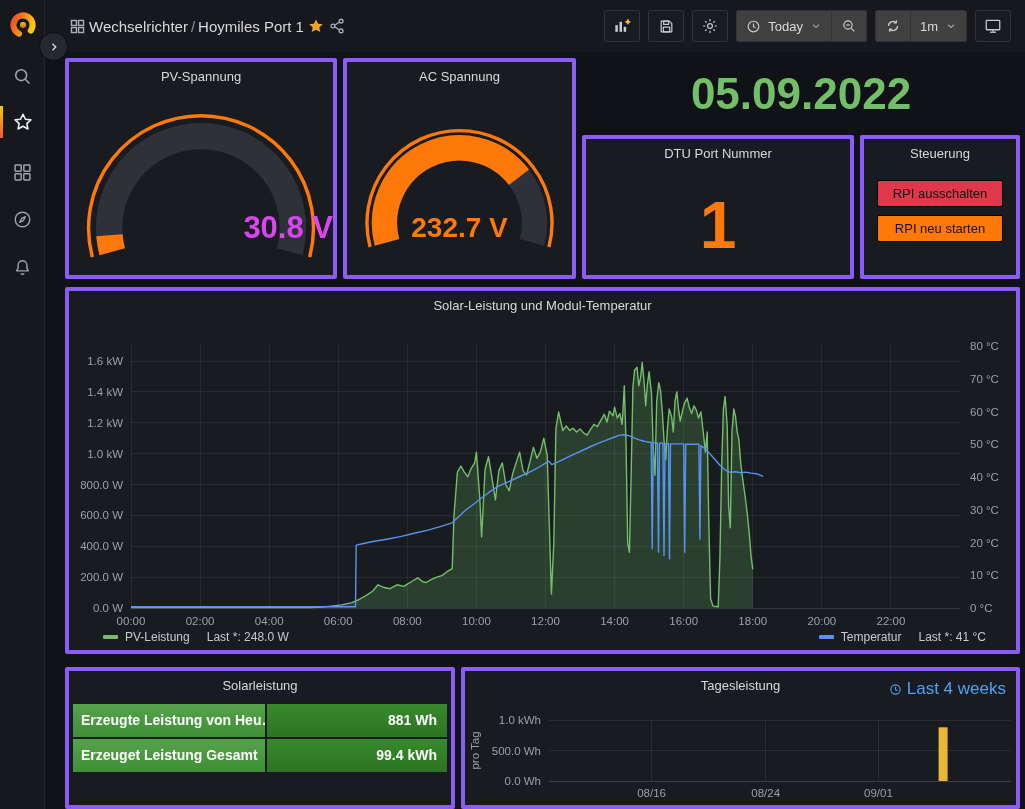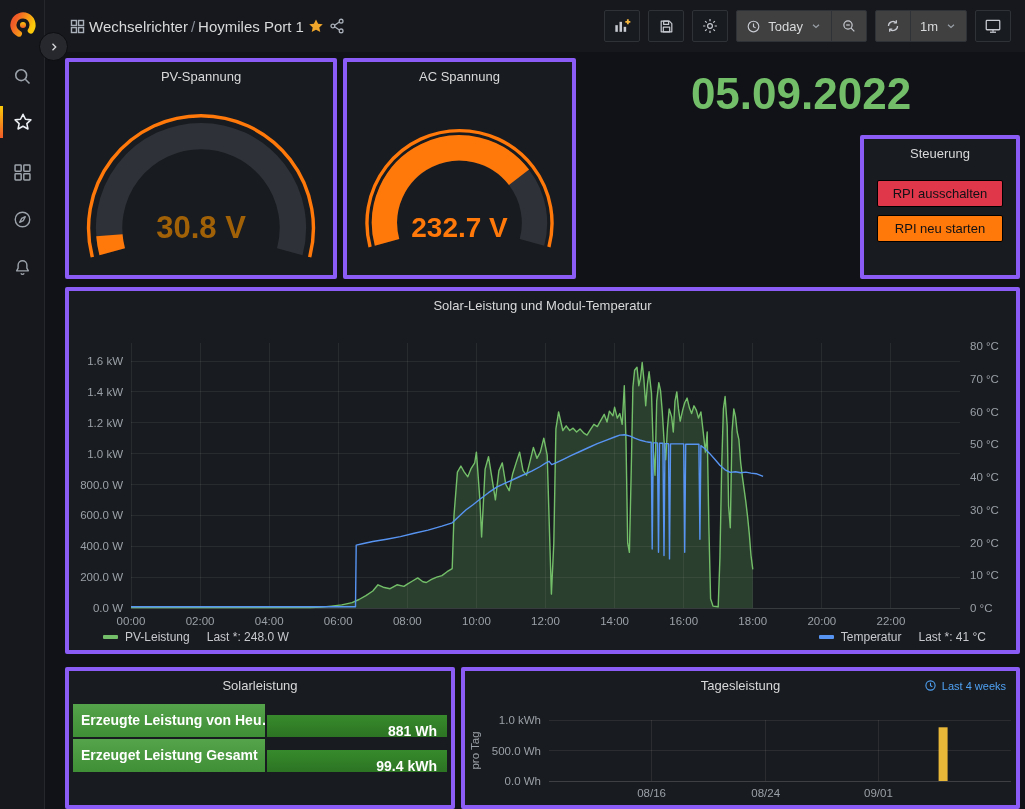--- a/index.html
+++ b/index.html
@@ -69,26 +69,26 @@
   .legend-item{display:flex;align-items:center;gap:7px;cursor:pointer;}
   .dash{width:15px;height:4px;border-radius:1px;}
   .last-lbl{margin-left:10px;}
 
   .panel-solar{left:65px;top:667px;width:390px;height:142px;}
   .trow{position:absolute;left:4px;right:4px;height:33px;display:flex;gap:2px;}
   .trow.r0{top:33px;} .trow.r1{top:68px;}
   .tcell{line-height:33px;font-size:14px;font-weight:700;color:#fff;box-sizing:border-box;
          white-space:nowrap;overflow:hidden;}
   .tcell.lab{flex:0 0 192px;padding:0 8px;background:linear-gradient(180deg,#55a34a,#3f8f36);}
-  .tcell.val{flex:1;padding:0 10px;text-align:right;background:linear-gradient(180deg,#378a2c,#2c7423);margin-top:11px;}
+  .tcell.val{flex:1;padding:0 10px;text-align:right;background:linear-gradient(180deg,#378a2c,#2c7423);}
 
   .panel-tages{left:461px;top:667px;width:559px;height:142px;}
   .tages-svg{position:absolute;left:0;top:0;width:557px;height:140px;}
   .tages-link{position:absolute;right:10px;top:8px;display:flex;align-items:center;gap:5px;
-              font-size:11px;font-weight:500;color:#4fa1f3;cursor:pointer;}
+              font-size:17px;font-weight:500;color:#4fa1f3;cursor:pointer;}
 </style>
 </head>
 <body>
 
 <div class="page">
 
   <div class="sidebar">
     <svg class="logo" viewBox="0 0 24 24">
       <defs>
           <linearGradient id="glog" x1="0" y1="1" x2="0" y2="0">
@@ -235,35 +235,39 @@
     </div>
   </div>
 
   <div class="panel panel-pv">
     <div class="ptitle">PV-Spannung</div>
     <svg id="gauge-pv" class="gauge-svg" viewBox="0 0 270 182">
         <path d="M 23.9 164.8 A 115 115 0 1 1 246.1 164.8" fill="none" stroke="#FF780A" stroke-width="3.5"></path>
         <path d="M 44.2 159.3 A 94 94 0 1 1 225.8 159.3" fill="none" stroke="#2e3238" stroke-width="27"></path>
         <path d="M 44.2 159.3 A 94 94 0 0 1 41.3 142.4" fill="none" stroke="#FF780A" stroke-width="27"></path>
       </svg>
-    <div class="gauge-value" id="pv-value" style="color: #a16207;">30.8 V</div>
+    <div class="gauge-value" id="pv-value" style="color: #d946ef; text-align: right;">30.8 V</div>
   </div>
 
   <div class="panel panel-ac">
     <div class="ptitle">AC Spannung</div>
     <svg id="gauge-ac" class="gauge-svg" viewBox="0 0 231 182">
         <path d="M 23.7 154.6 A 95 95 0 1 1 207.3 154.6" fill="none" stroke="#FF780A" stroke-width="3.5"></path>
         <path d="M 41.1 149.9 A 77 77 0 1 1 189.9 149.9" fill="none" stroke="#2e3238" stroke-width="26"></path>
         <path d="M 41.1 149.9 A 77 77 0 0 1 176.6 83.1" fill="none" stroke="#FF780A" stroke-width="26"></path>
       </svg>
     <div class="gauge-value" id="ac-value" style="color: rgb(255, 120, 10);">232.7 V</div>
   </div>
 
   <div class="date-zone" id="date-text" style="color: rgb(115, 191, 105);">05.09.2022</div>
 
+  <div class="panel panel-dtu">
+    <div class="ptitle">DTU Port Nummer</div>
+    <div class="dtu-value" id="dtu-value" style="color: rgb(255, 120, 10);">1</div>
+  </div>
 
   <div class="panel panel-ste">
     <div class="ptitle">Steuerung</div>
     <div class="ste-buttons">
       <div class="ste-btn" id="ste-btn-0" style="background: rgb(224, 55, 75);">RPI ausschalten</div>
       <div class="ste-btn" id="ste-btn-1" style="background: rgb(255, 120, 10);">RPI neu starten</div>
     </div>
   </div>
 
   <div class="panel panel-chart">

